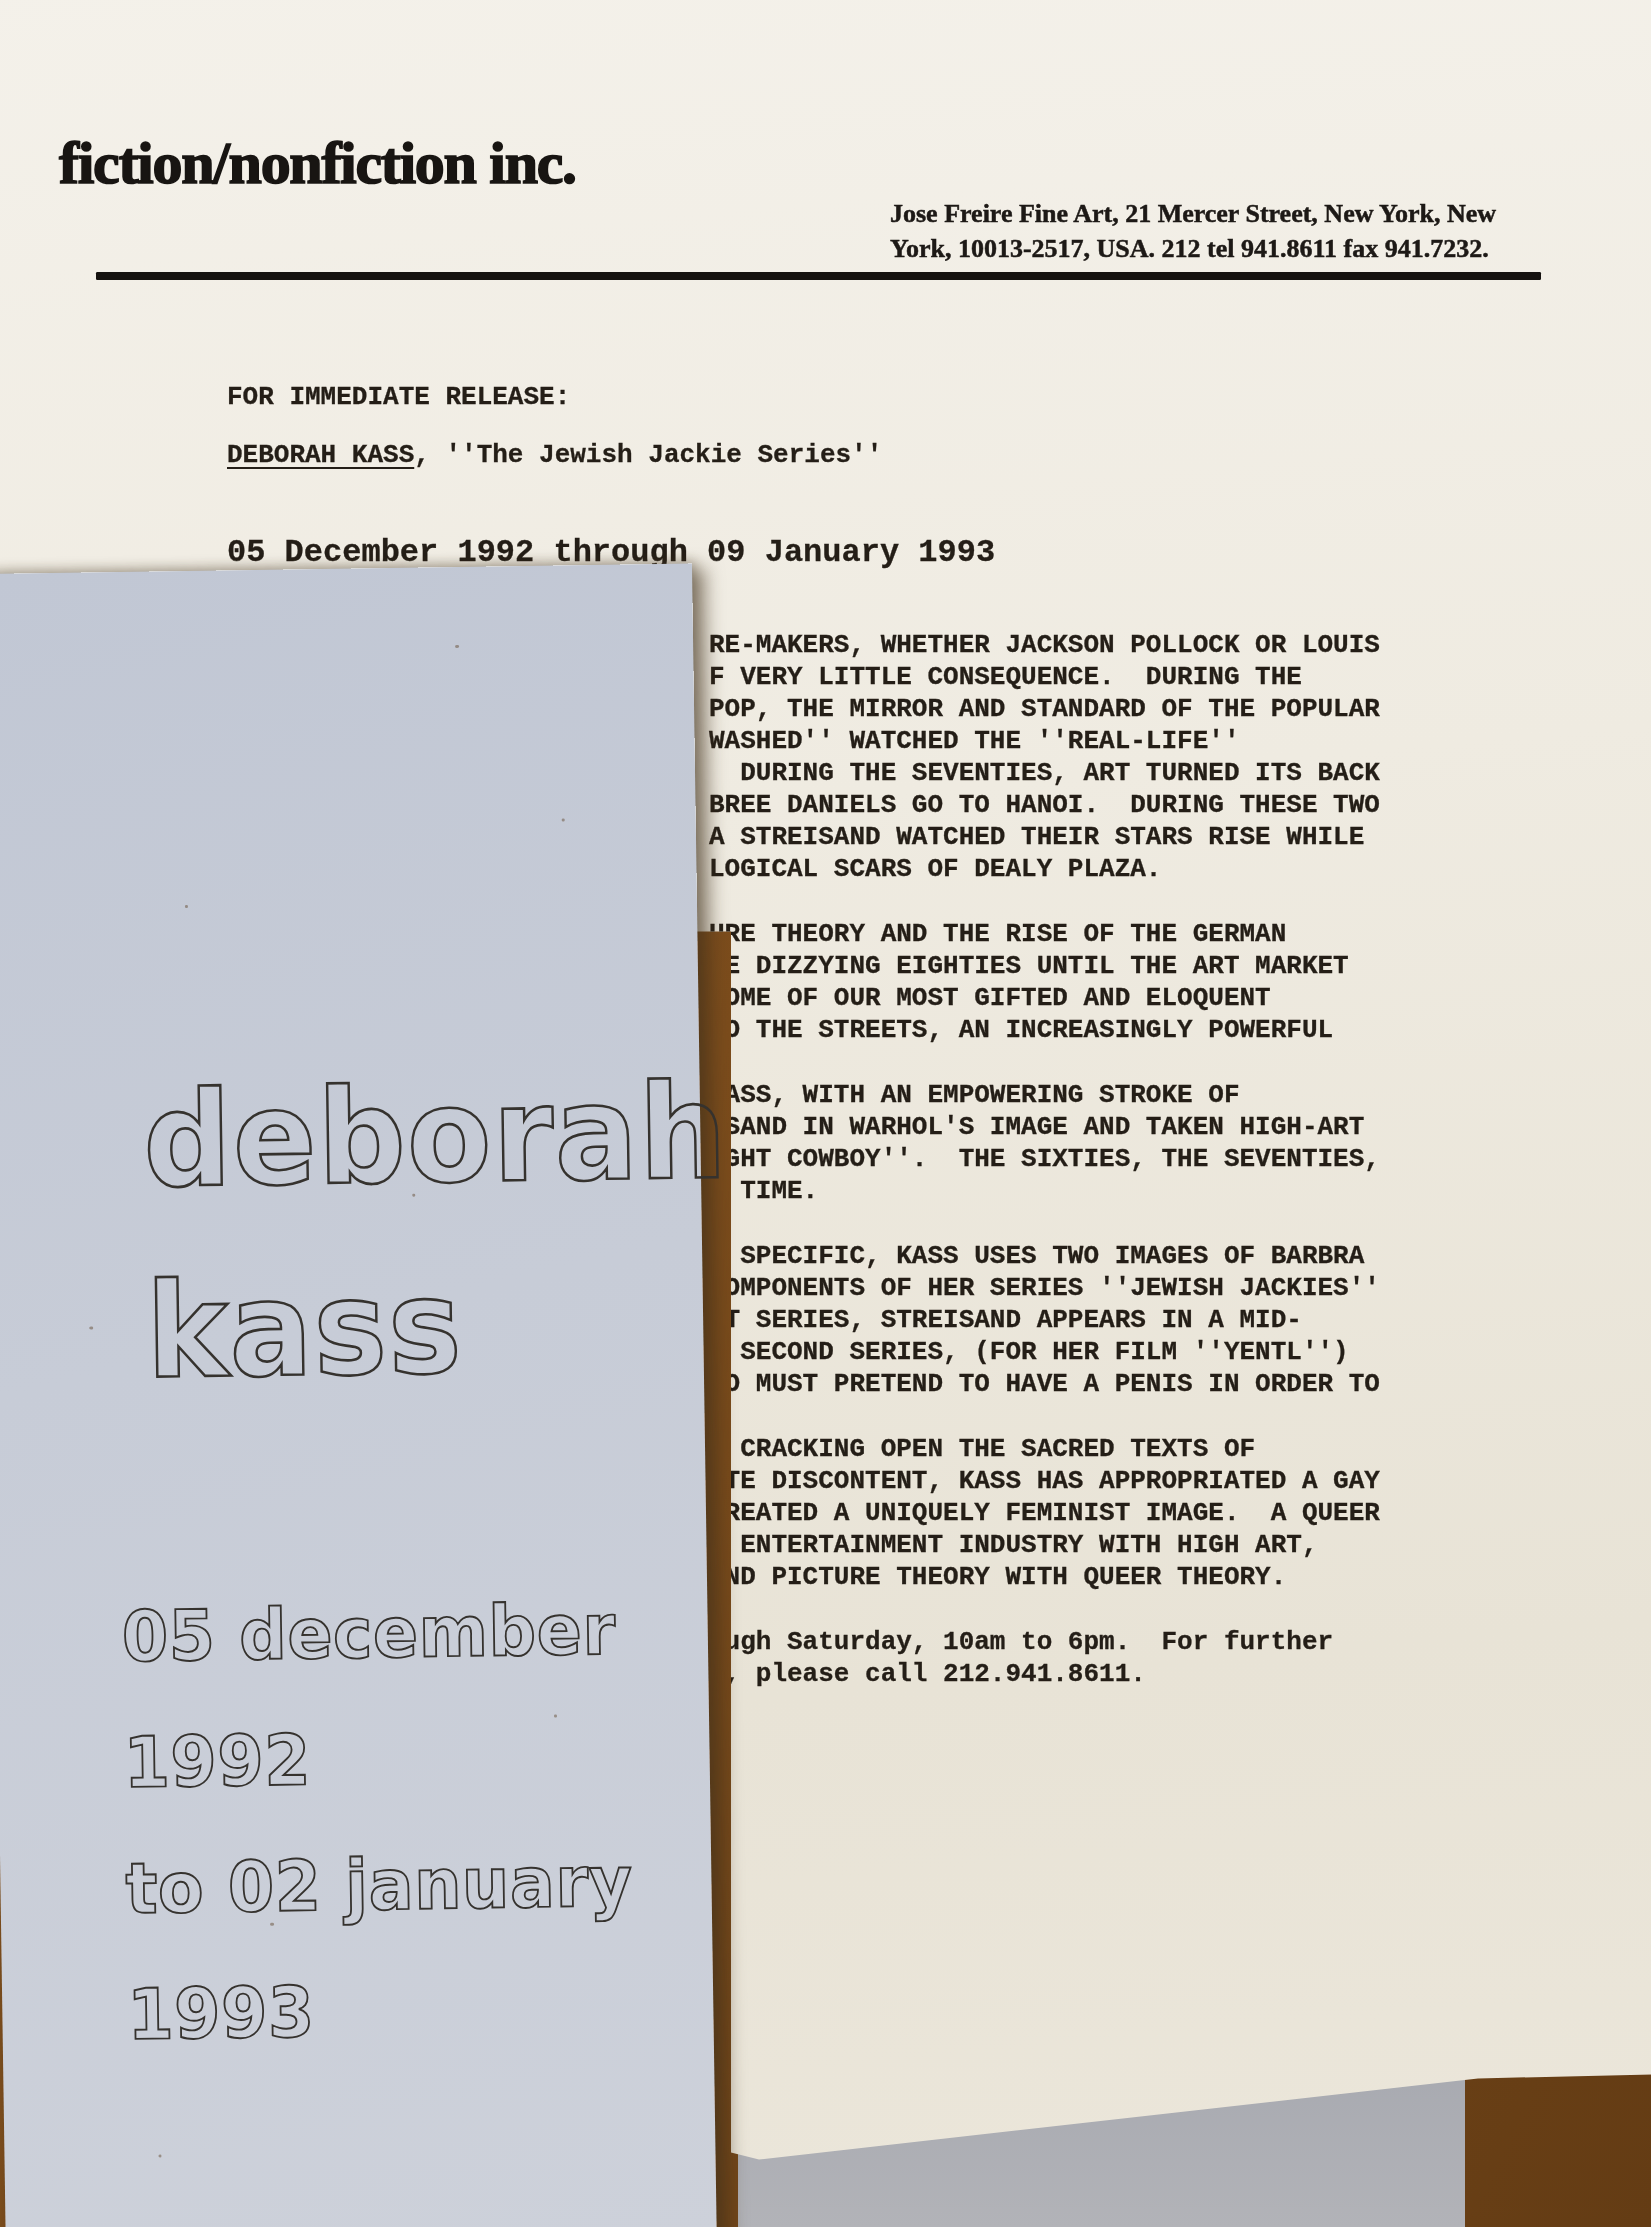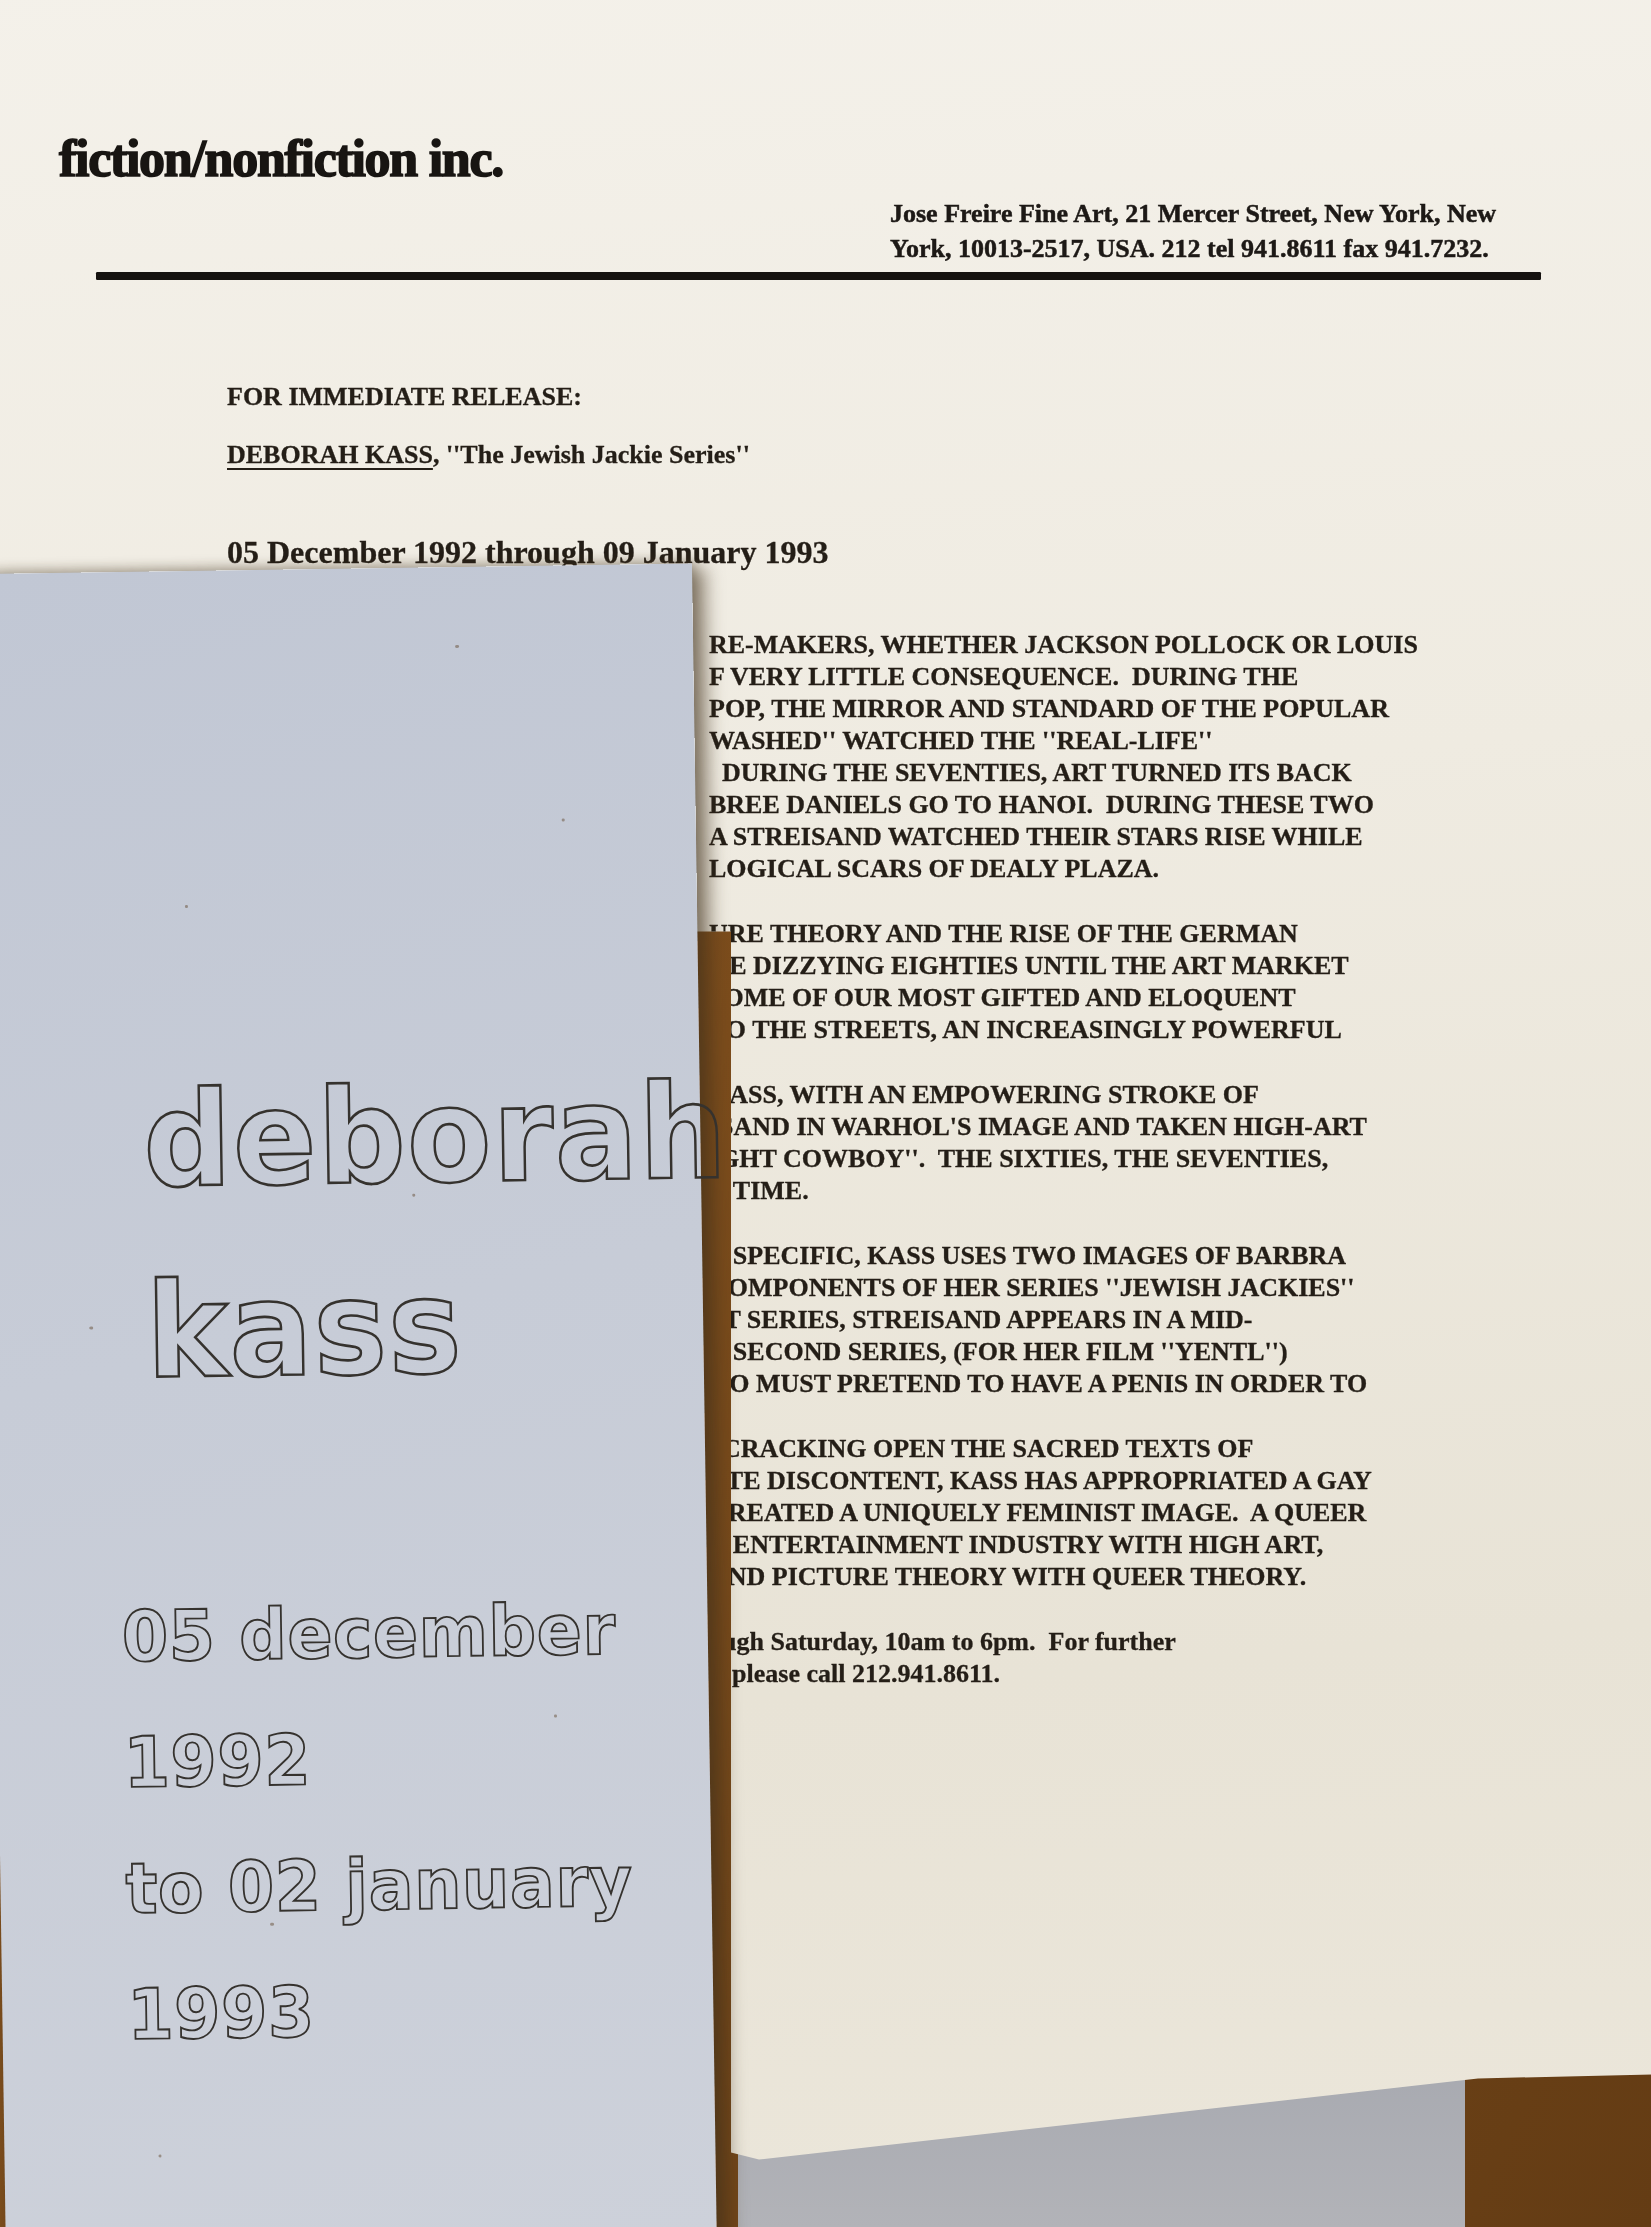--- a/index.html
+++ b/index.html
@@ -15,33 +15,33 @@
     z-index:1;
   }
   
   .paper{
     position:absolute;left:0;top:-25.5px;width:1690px;height:2206px;z-index:2;
     background:linear-gradient(175deg,#f4f1ea 0%,#efebe1 38%,#e8e3d6 76%,#ebe6da 100%);
     clip-path:polygon(0 0,1690px 0,1690px 2099px,1478px 2104px,759px 2185px,731px 2178px,731px 957px,0 957px);
   }
   .logo{
     position:absolute;left:59px;top:154px;
-    font-size:52px;font-weight:bold;letter-spacing:-1.3px;color:#181512;
+    font-size:60px;font-weight:bold;letter-spacing:-1.3px;color:#181512;
     -webkit-text-stroke:1.6px #181512;white-space:pre;
   }
   .address{
     position:absolute;left:890px;top:181px;width:714px;
     font-size:26px;font-weight:bold;line-height:35px;color:#1d1916;margin-top:40px;
     -webkit-text-stroke:0.5px #1d1916;
   }
   .rule{
     position:absolute;left:96px;top:297px;width:1445px;height:8.3px;
     background:#15120f;border-radius:1.3px;
   }
-  .mono{font-family:Liberation Serif, serif;color:#241e17;font-weight:bold;-webkit-text-stroke:0.3px #241e17;}
+  .mono{font-family:Liberation Mono, monospace;color:#241e17;font-weight:bold;-webkit-text-stroke:0.3px #241e17;}
   .kicker{position:absolute;left:227px;top:407px;font-size:26px;white-space:pre;}
   .title{position:absolute;left:227px;top:464px;font-size:26px;}
   .title .line{height:32px;line-height:32px;white-space:pre;}
   .underlined{text-decoration:underline;text-decoration-thickness:1.9px;text-underline-offset:5.1px;}
   .daterange{position:absolute;left:227px;top:559px;font-size:32px;white-space:pre;}
   .bodytext{position:absolute;left:709px;top:654px;width:906px;font-size:26px;}
   .bodytext .para{margin:0 0 33px 0;}
   .bodytext .line{height:32px;line-height:32px;white-space:pre;}
   
   .card{

